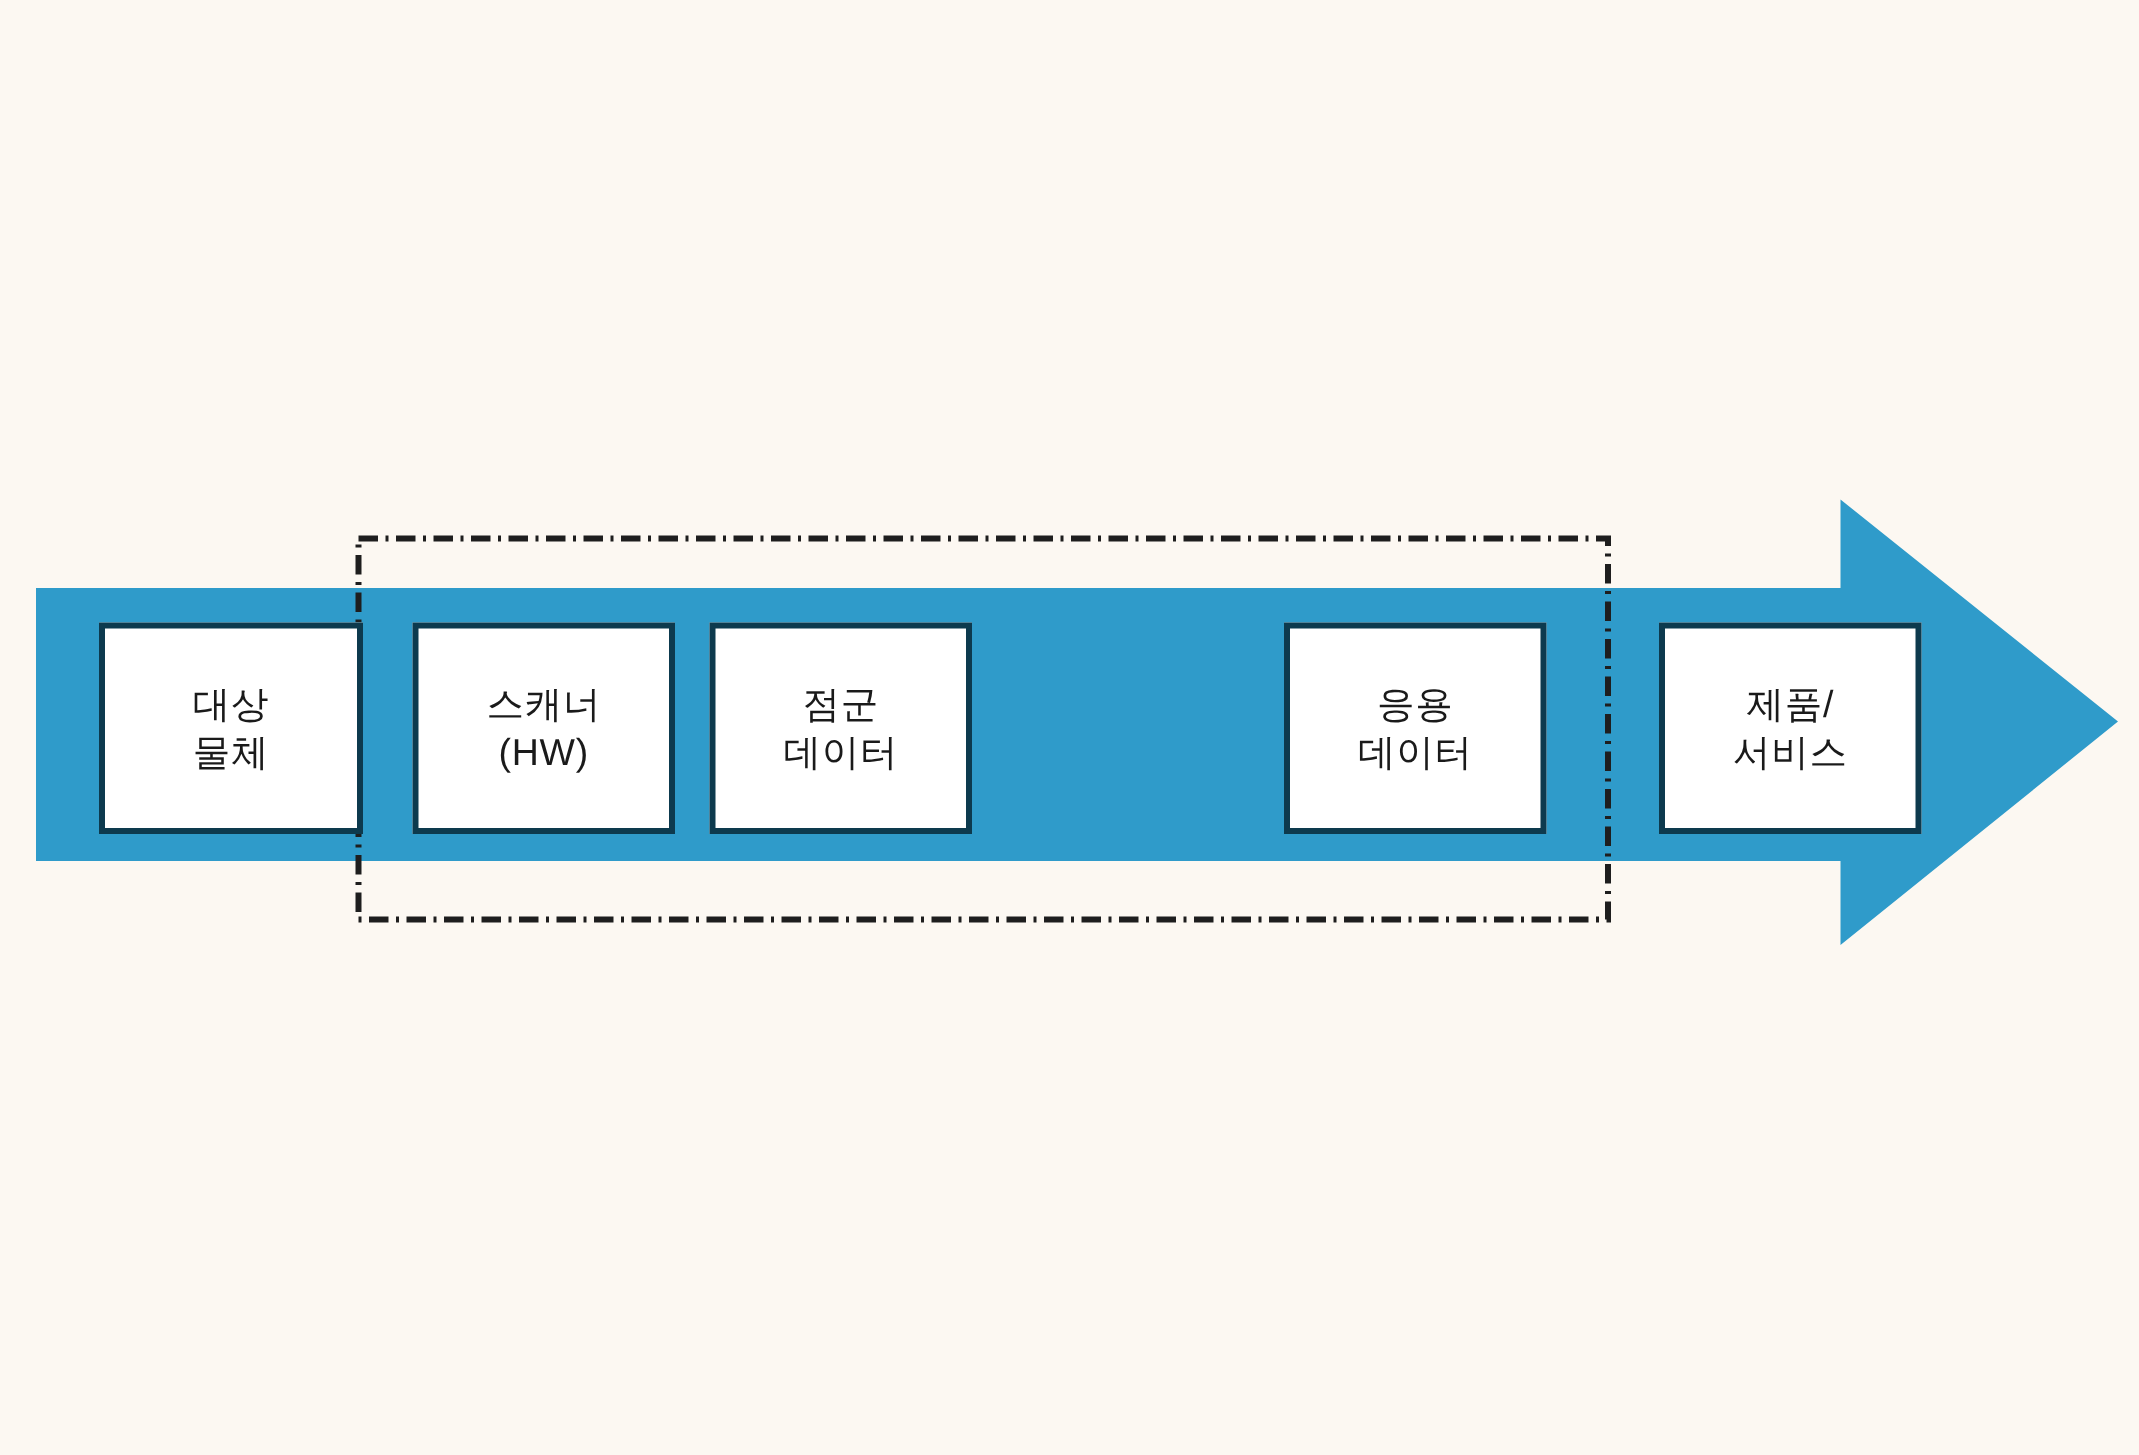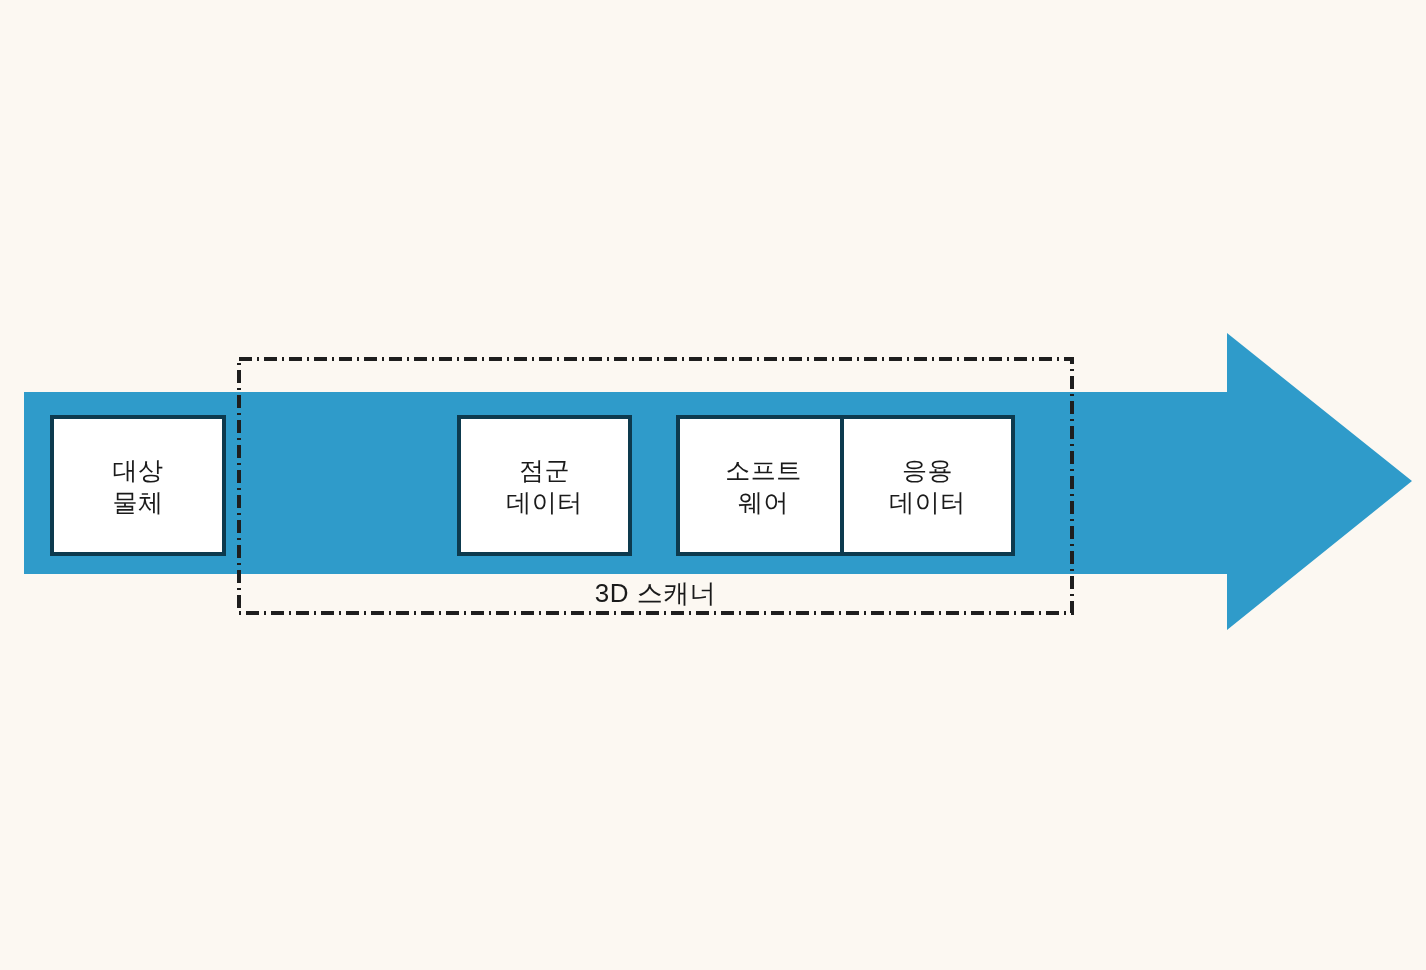--- a/index.html
+++ b/index.html
@@ -26,20 +26,21 @@
     top: 415px;
     width: 175px;
     height: 141px;
     box-sizing: border-box;
     background: #ffffff;
     border: 4px solid #0d3a4e;
     display: flex;
     align-items: center;
     justify-content: center;
     text-align: center;
+    margin-left: 16px;
   }
   .box .label {
     white-space: pre-line;
     font-size: 25px;
     line-height: 32px;
     color: #1a1a1a;
     letter-spacing: 0.5px;
   }
   .group-label {
     position: absolute;
@@ -63,32 +64,35 @@
     <polygon points="24,392 1227,392 1227,333 1412,481 1227,630 1227,574 24,574" fill="#2f9bca"></polygon>
 
     <rect x="239" y="359" width="833" height="254" fill="none" stroke-width="4" stroke-dasharray="13 5 2 5" stroke="#1e1e1e"></rect>
   </svg>
 
   <div class="box" style="left:50px;width:176px">
     <span class="label">대상
 물체</span>
   </div>
 
+  <div class="box" style="left:259px">
+    <span class="label">스캐너
+(HW)</span>
+  </div>
 
   <div class="box" style="left:457px">
     <span class="label">점군
 데이터</span>
   </div>
 
-  <div class="box" style="left:676px">
-    <span class="label">소프트
-웨어</span>
-  </div>
 
   <div class="box" style="left:840px">
     <span class="label">응용
 데이터</span>
   </div>
 
+  <div class="box" style="left:1090px">
+    <span class="label">제품/
+서비스</span>
+  </div>
 
-  <div class="group-label">3D 스캐너</div>
 
 </div>
 
 </body></html>

